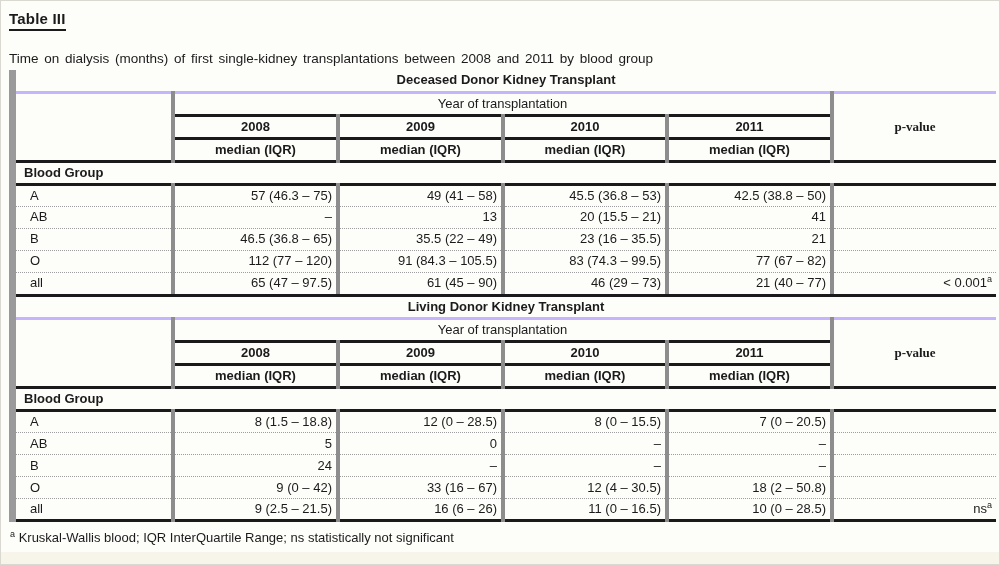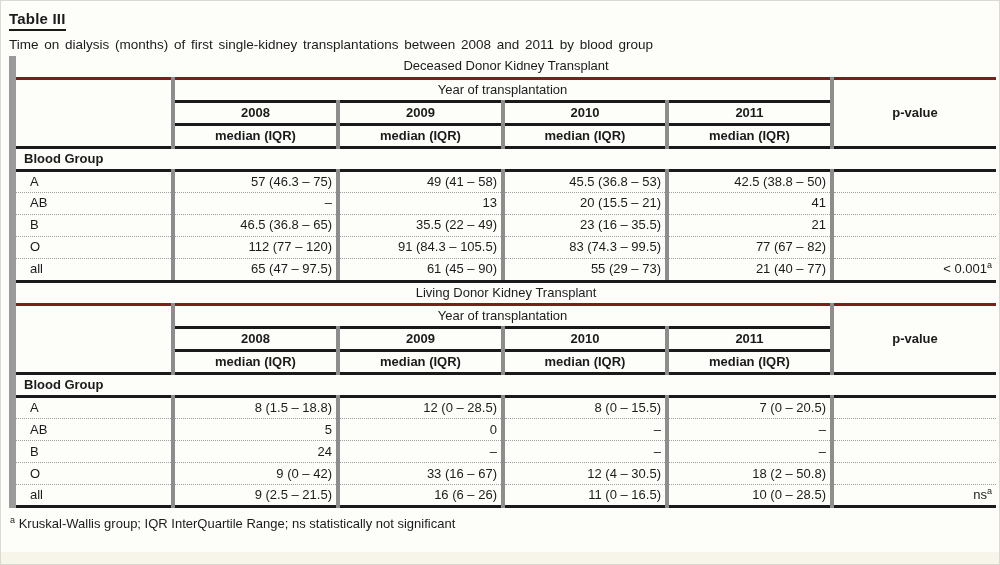--- a/index.html
+++ b/index.html
@@ -12,21 +12,21 @@
     color: #1b1b1b;
     padding: 9px 5px 0 8px;
     overflow: hidden;
   }
   .table-label {
     display: inline-block;
     font-size: 15px;
     font-weight: bold;
     border-bottom: 2px solid #1b1b1b;
     padding-bottom: 2px;
-    margin-bottom: 6px;
+    margin-bottom: 20px;
     letter-spacing: 0.2px;
   }
   .caption {
     font-size: 13.5px;
     word-spacing: 2px;
     margin-bottom: 4px;
   }
   .tablewrap {
     border-left: 7px solid #9a9a9a;
     width: 987px;
@@ -41,31 +41,31 @@
   td {
     font-size: 13px;
     text-align: center;
     vertical-align: middle;
     padding: 2px 4px;
     line-height: 16px;
     overflow: hidden;
     white-space: nowrap;
   }
   tr.title-row td {
-    font-weight: normal;
+    font-weight: bold;
     height: 22px;
-    border-bottom: 3px solid #7f1d1d;
+    border-bottom: 3px solid #c4b5fd;
   }
   td.stub  { border-right: 4px solid #8d8d8d; }
   td.yeargroup {
     font-weight: normal;
     height: 21px;
     border-bottom: 3px solid #1a1a1a;
   }
-  td.pvh { border-left: 4px solid #8d8d8d; font-weight: bold; }
+  td.pvh { border-left: 4px solid #8d8d8d; font-weight: bold; font-family: Liberation Serif, serif; }
   tr.years td {
     font-weight: bold;
     height: 21px;
     border-bottom: 3px solid #1a1a1a;
   }
   tr.years td:not(:first-child) { border-left: 4px solid #8d8d8d; }
   tr.measures td { font-weight: bold; height: 21px; }
   tr.measures td:not(:first-child) { border-left: 4px solid #8d8d8d; }
   tr.bg-row td {
     font-weight: bold;
@@ -164,21 +164,21 @@
       <td>112 (77 – 120)</td>
       <td>91 (84.3 – 105.5)</td>
       <td>83 (74.3 – 99.5)</td>
       <td>77 (67 – 82)</td>
       <td><span></span><sup></sup></td>
     </tr>
     <tr class="data">
       <td class="grp">all</td>
       <td>65 (47 – 97.5)</td>
       <td>61 (45 – 90)</td>
-      <td>55 (29 – 73)</td>
+      <td>46 (29 – 73)</td>
       <td>21 (40 – 77)</td>
       <td><span>&lt; 0.001</span><sup>a</sup></td>
     </tr>
     </tbody>
   </table>
 
   <table class="sec living last">
     <colgroup>
       <col style="width:157px">
         <col style="width:165px">
@@ -249,18 +249,18 @@
       <td>16 (6 – 26)</td>
       <td>11 (0 – 16.5)</td>
       <td>10 (0 – 28.5)</td>
       <td><span>ns</span><sup>a</sup></td>
     </tr>
     </tbody>
   </table>
 
 </div>
 
-<div class="footnote"><sup>a</sup> <span>Kruskal-Wallis group; IQR InterQuartile Range; ns statistically not significant</span></div>
+<div class="footnote"><sup>a</sup> <span>Kruskal-Wallis blood; IQR InterQuartile Range; ns statistically not significant</span></div>
 
 <div class="bottom-edge"></div>
 
 
 
 
 </body></html>

